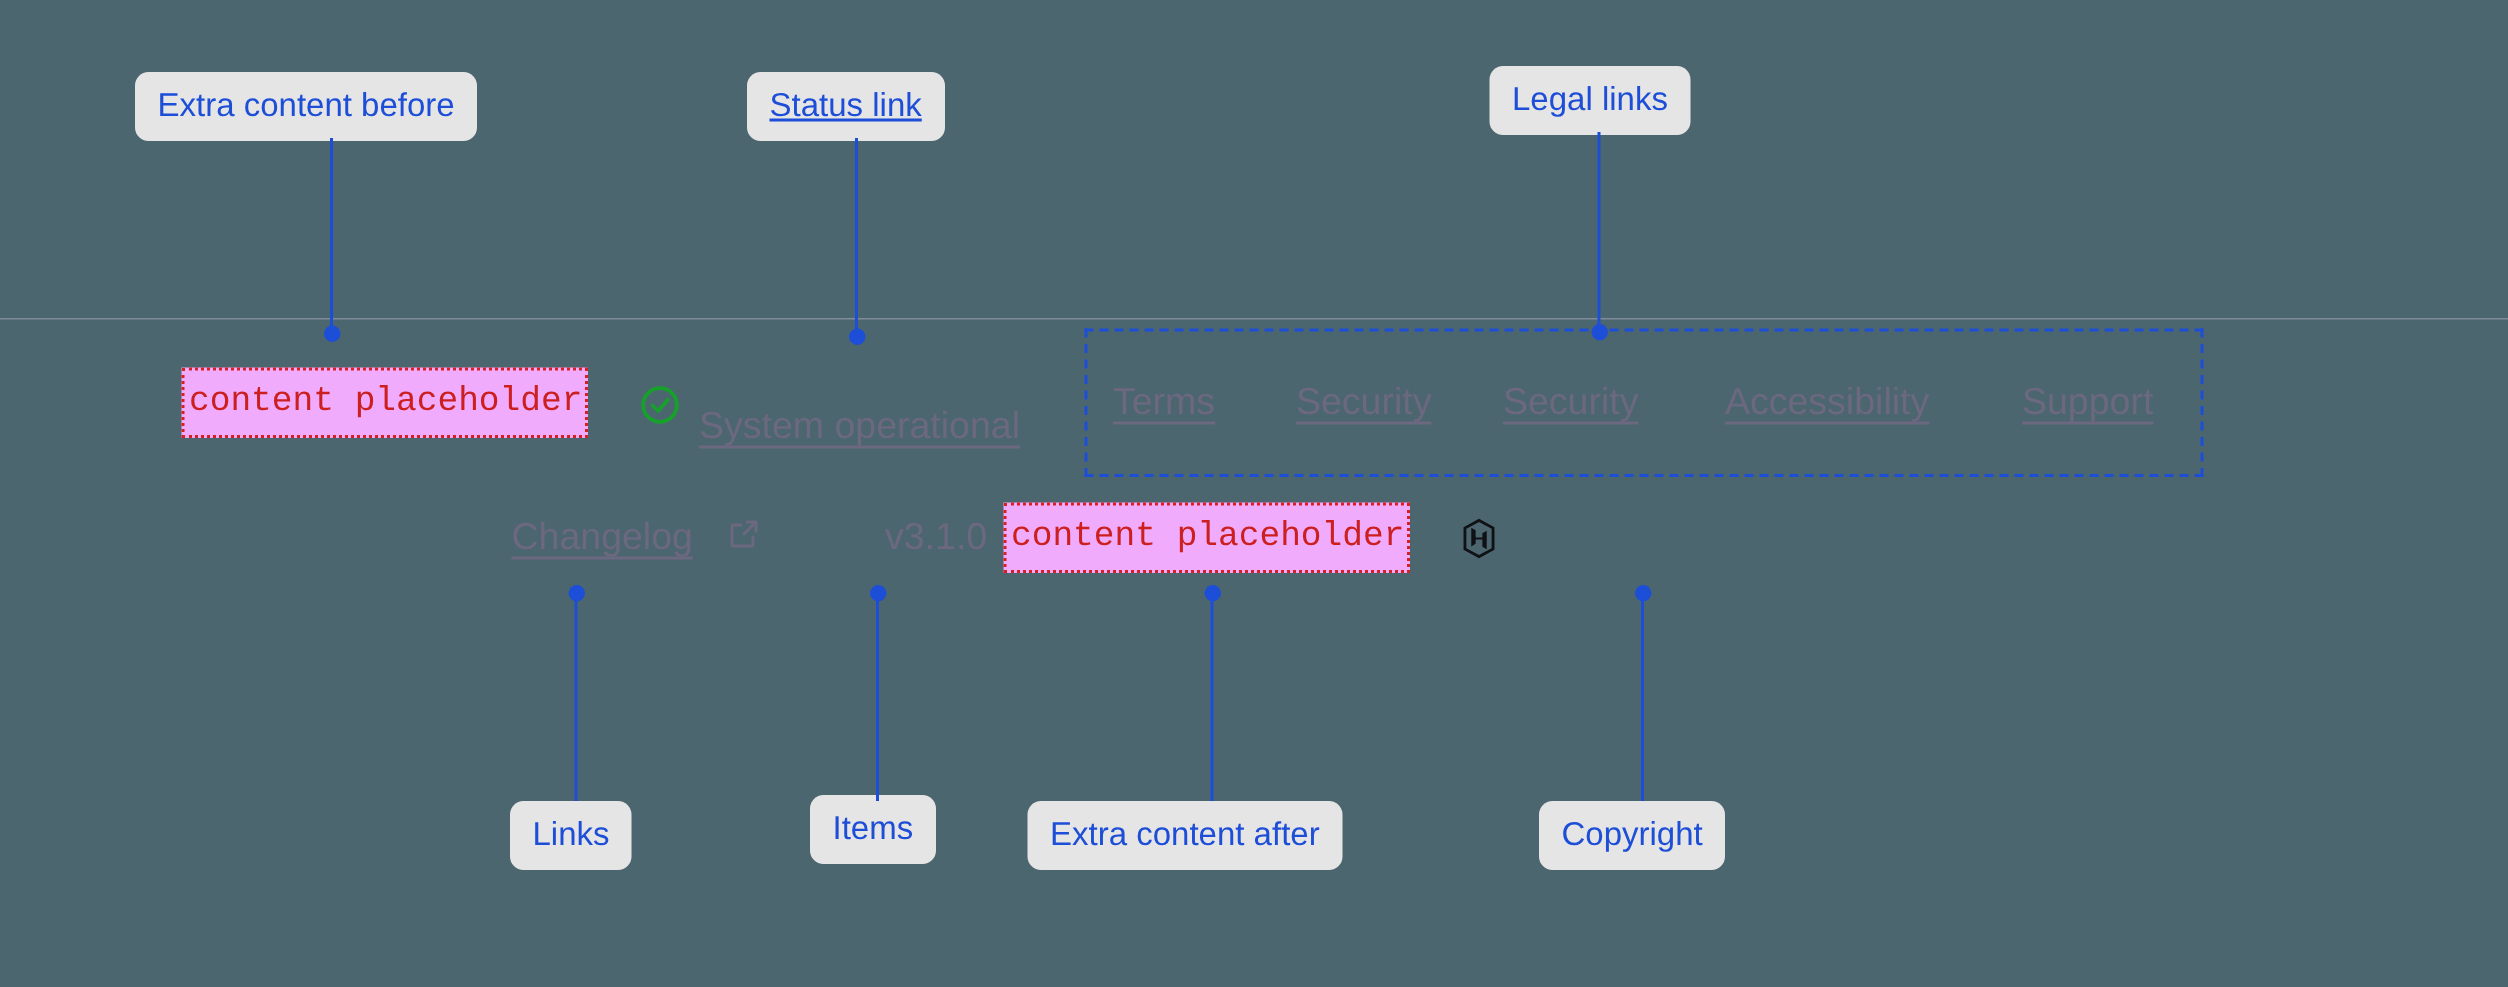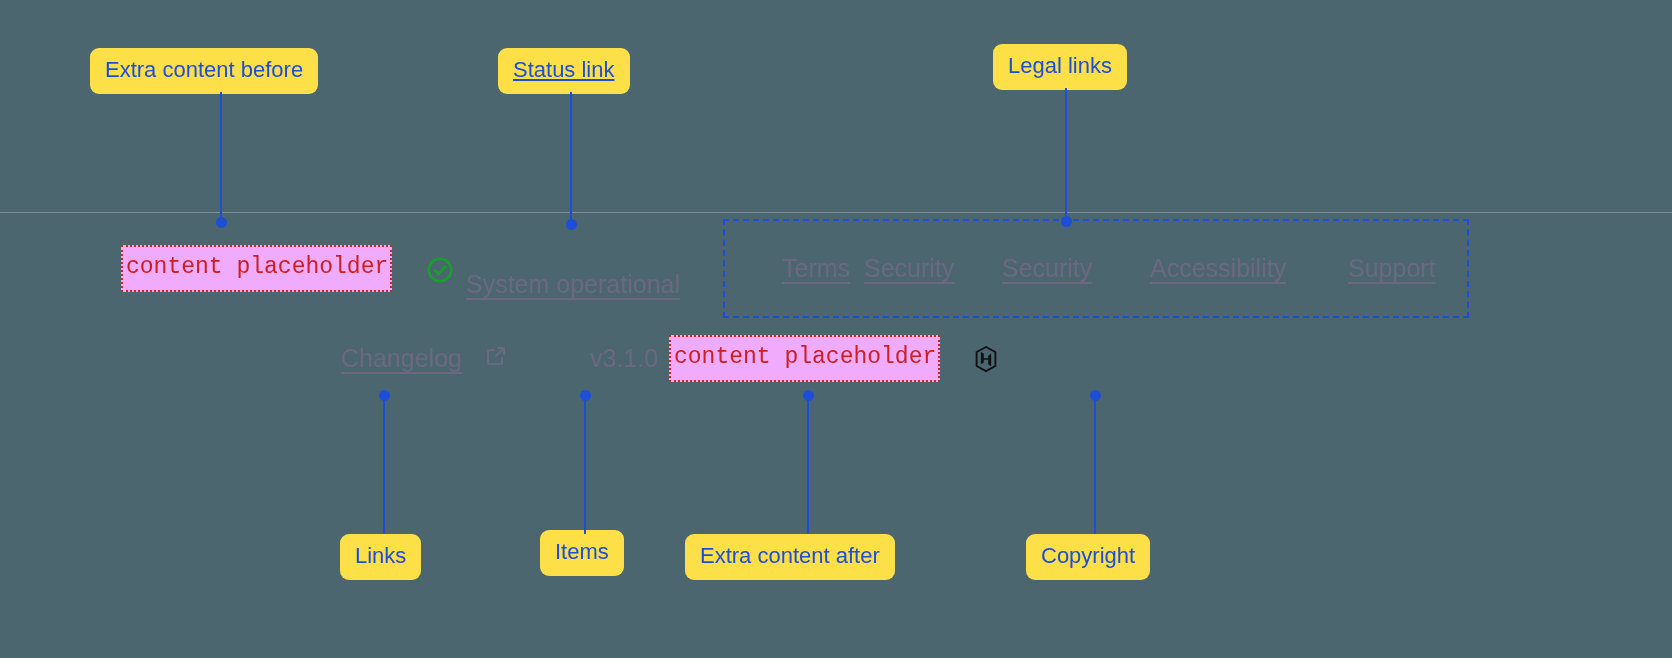--- a/index.html
+++ b/index.html
@@ -20,21 +20,21 @@
     position: absolute;
     left: 0; right: 0;
     top: 212px;
     height: 1px;
     background: rgba(190, 185, 205, 0.45);
   }
 
   
   .callout {
     position: absolute;
-    background: #fde047;
+    background: #e5e5e5;
     color: #1d4ed8;
     font-size: 22px;
     line-height: 1;
     padding: 11px 15px 13px 15px;
     border-radius: 9px;
     white-space: nowrap;
     font-family: "Liberation Sans", sans-serif;
   }
 
   
@@ -125,21 +125,21 @@
   <div class="placeholder" style="left:121px; top:33px;">content placeholder</div>
 
   <div class="status-icon" style="left:425px; top:43px;">
     <svg viewBox="0 0 24 24" width="30" height="30" fill="none" stroke="#17a02c" stroke-width="2" stroke-linecap="round" stroke-linejoin="round">
       <circle cx="12" cy="12" r="9"></circle>
       <polyline points="8,12.3 11,15.2 16.2,9.2"></polyline>
     </svg>
   </div>
   <a class="flink" style="left:466px; top:60px;">System operational</a>
 
-  <a class="flink" style="left:742px; top:44px;margin-left:40px;">Terms</a>
+  <a class="flink" style="left:742px; top:44px;">Terms</a>
   <a class="flink" style="left:864px; top:44px;">Security</a>
   <a class="flink" style="left:1002px; top:44px;">Security</a>
   <a class="flink" style="left:1150px; top:44px;">Accessibility</a>
   <a class="flink" style="left:1348px; top:44px;">Support</a>
 
   <a class="flink" style="left:341px; top:134px;">Changelog</a>
   <div class="ext-icon" style="left:484px; top:132px;">
     <svg viewBox="0 0 24 24" width="24" height="24" fill="none" stroke="#6b6880" stroke-width="2" stroke-linecap="round" stroke-linejoin="round">
       <path d="M14 4 H20 V10"></path>
       <path d="M20 4 L12 12"></path>

